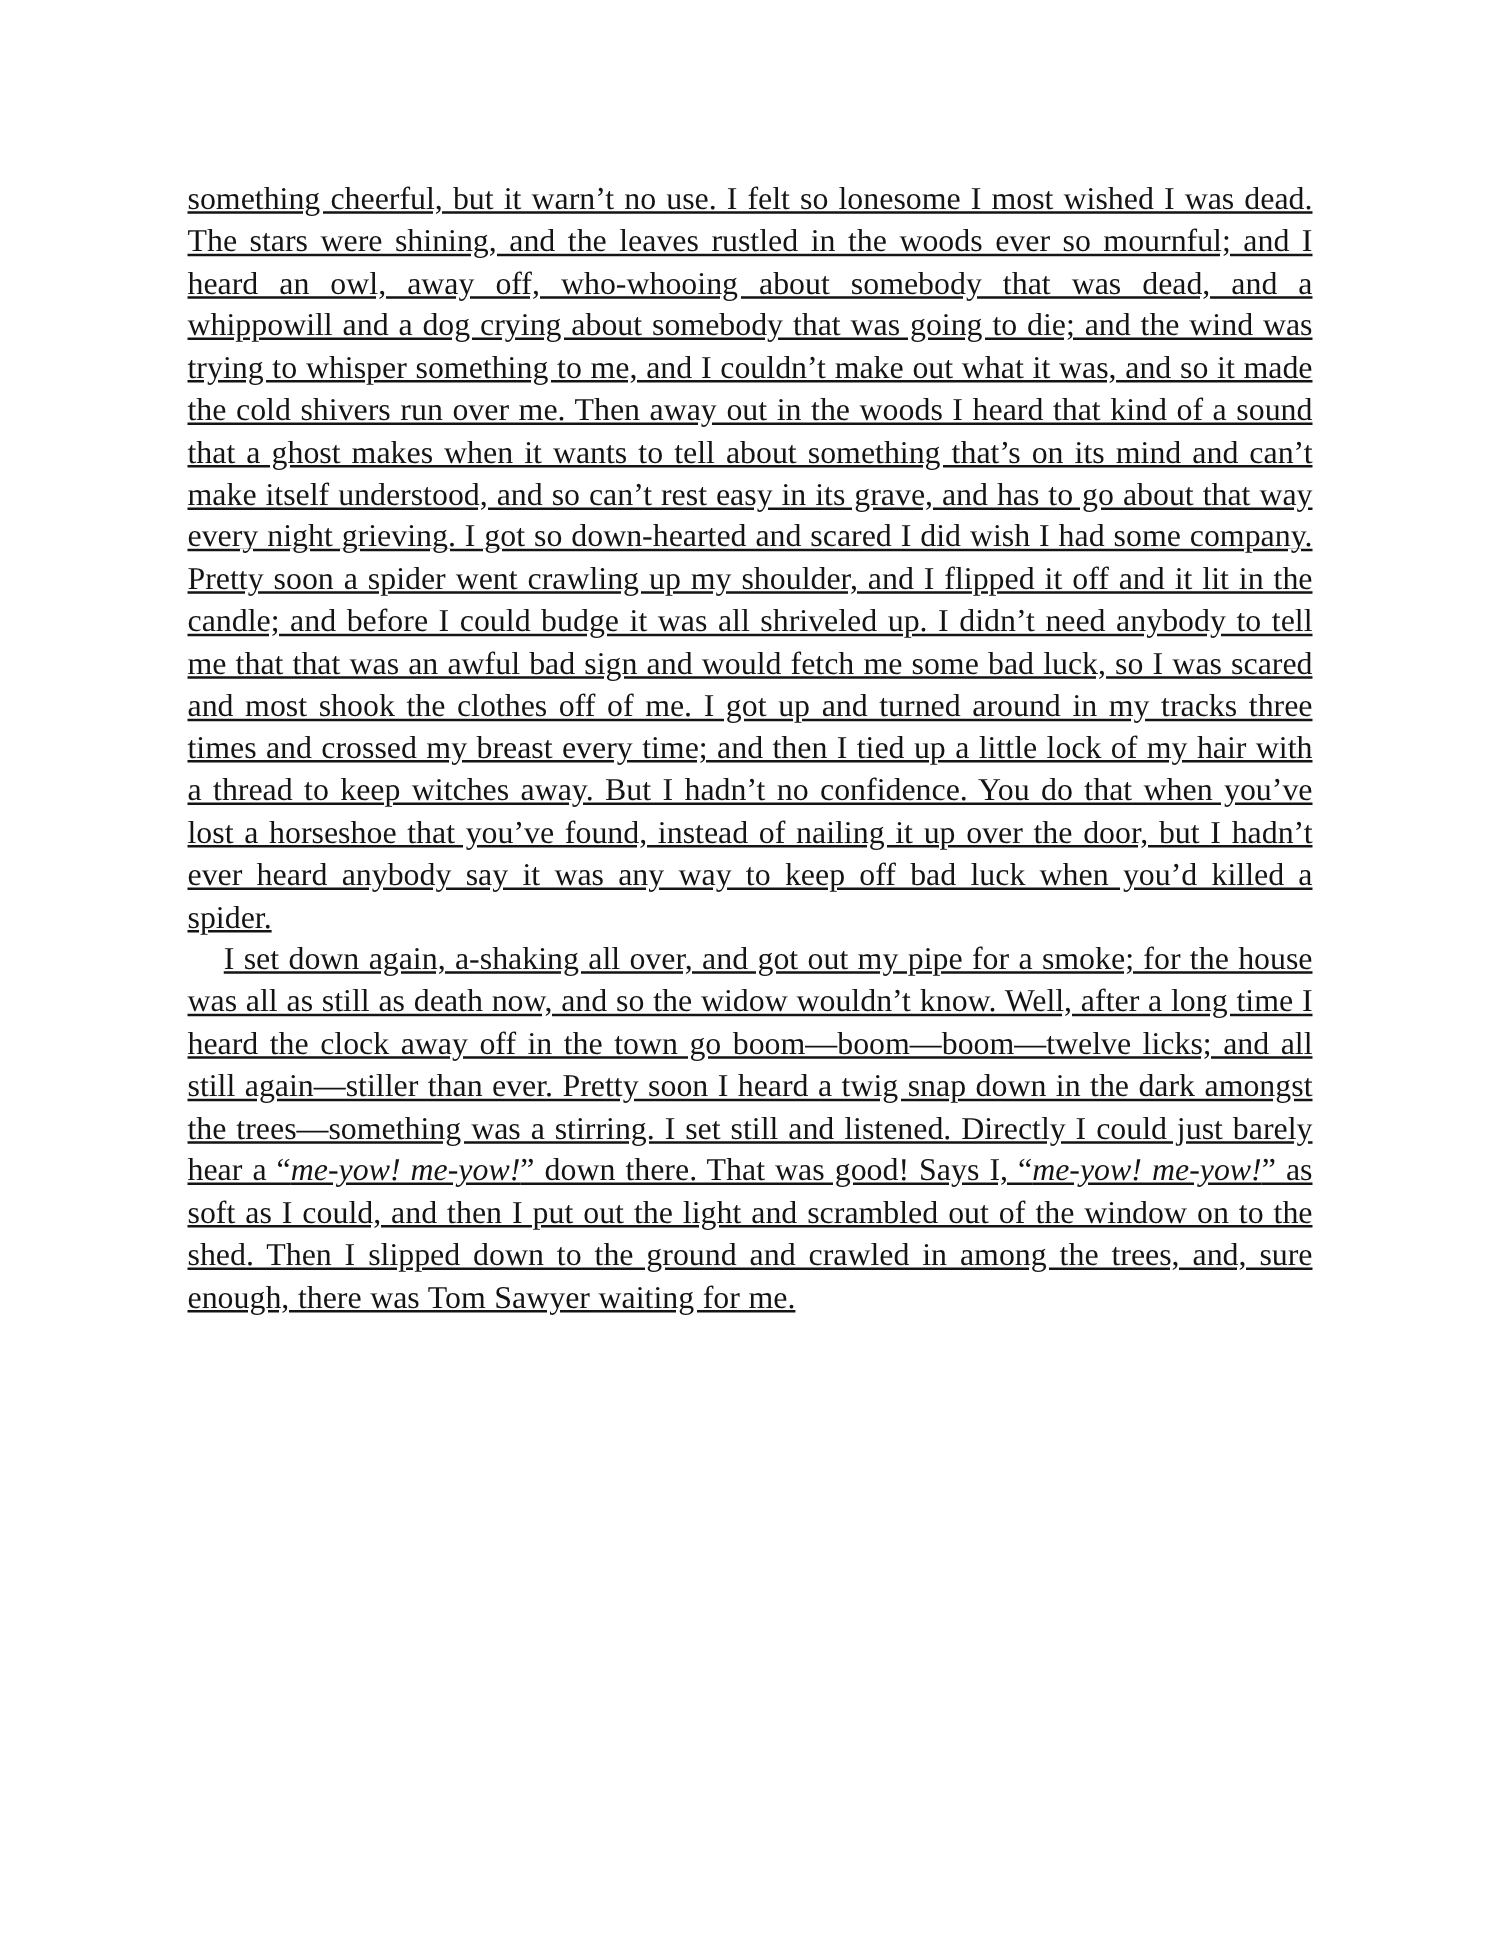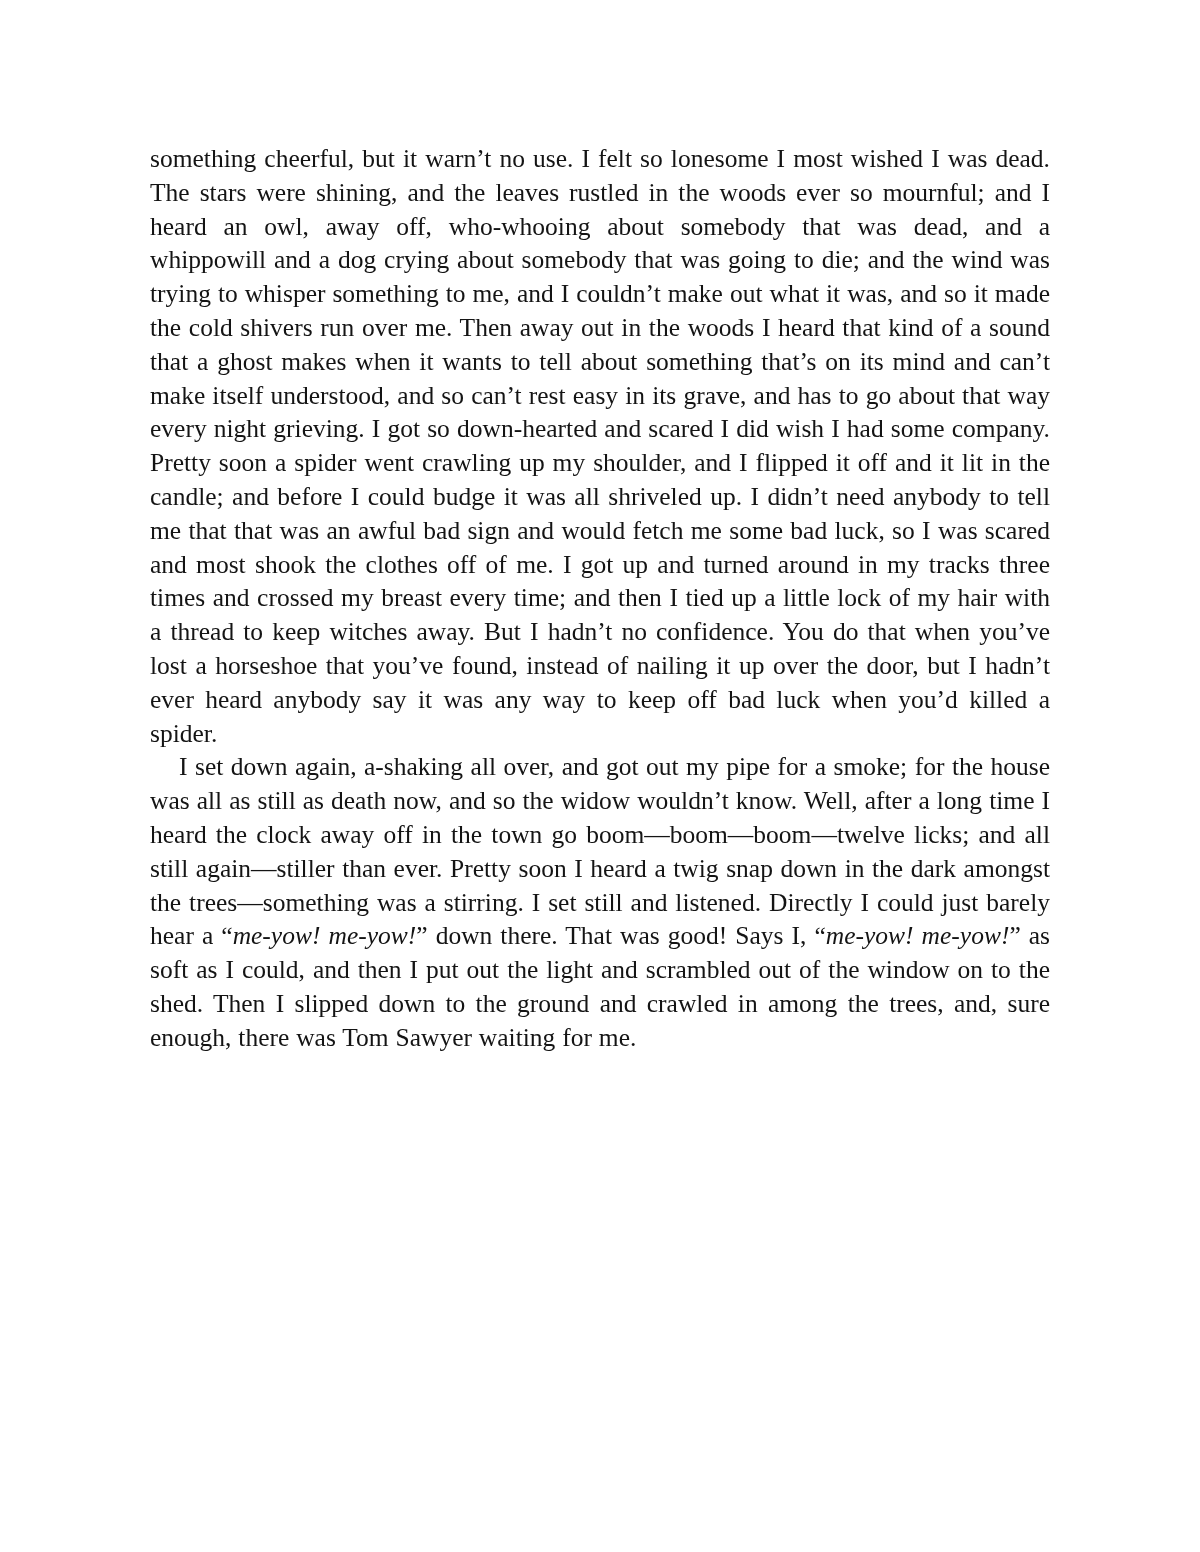--- a/index.html
+++ b/index.html
@@ -23,20 +23,21 @@
   }
   .para {
     margin: 0;
     font-family: "Liberation Serif", serif;
     font-size: 25.5px;
     line-height: 33.8px;
     color: #141414;
     text-align: justify;
     text-justify: inter-word;
     word-spacing: 0.5px;
+    text-decoration: underline;
   }
   .para.indent {
     text-indent: 29px;
   }
   .para span.it {
     font-style: italic;
   }
 </style>
 </head>
 <body>

